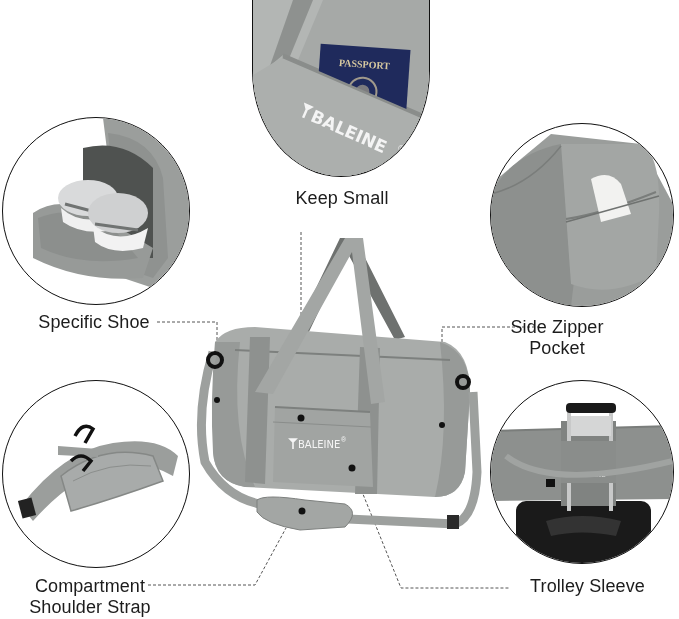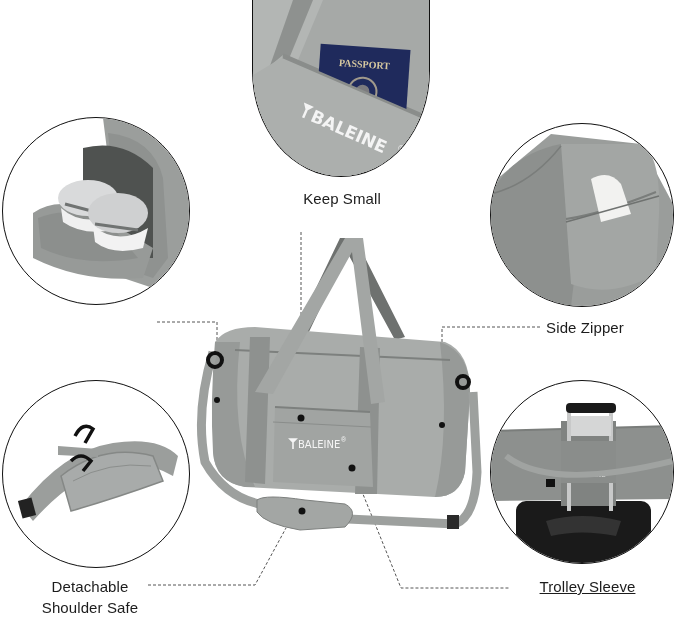--- a/index.html
+++ b/index.html
@@ -1,19 +1,19 @@
 <!DOCTYPE html>
 <html><head>
 <meta charset="utf-8">
 <style>
   html, body { margin: 0; padding: 0; background: #ffffff; }
   body { width: 679px; height: 619px; position: relative; overflow: hidden;
          font-family: "Liberation Sans", "DejaVu Sans", sans-serif; color: #1a1a1a; }
   .circle { position: absolute; border: 1.3px solid #111; border-radius: 50%; overflow: hidden; background: #fff; }
-  .label { position: absolute; text-align: center; font-size: 15px; line-height: 21px; color: #1c1c1c; letter-spacing: 0.1px; }
+  .label { position: absolute; text-align: center; font-size: 18px; line-height: 21px; color: #1c1c1c; letter-spacing: 0.1px; }
   svg { display: block; }
   .lead { position: absolute; left: 0; top: 0; }
 </style>
 </head>
 <body>
 
 <svg class="lead" width="679" height="619">
   <g stroke="#555" stroke-width="1" stroke-dasharray="3,2" fill="none">
 
     <path d="M301 232 L301 418"></path>
@@ -66,36 +66,38 @@
     <ellipse cx="85" cy="80" rx="30" ry="18" fill="#d9dadb"></ellipse>
     <path d="M58 90 Q80 110 115 95 L110 112 Q80 118 60 104 Z" fill="#f0f0f0"></path>
     <path d="M62 86 L100 96" stroke="#707372" stroke-width="3"></path>
     <ellipse cx="115" cy="95" rx="30" ry="20" fill="#cfd0d1"></ellipse>
     <path d="M90 108 Q115 128 145 110 L140 130 Q110 138 92 124 Z" fill="#f2f2f2"></path>
     <path d="M92 106 L135 112" stroke="#707372" stroke-width="3"></path>
   </svg>
 </div>
 
 <div class="label" style="left:24px; top:312px; width:140px;">
+  <div>Specific Shoe</div>
 </div>
 
 <div class="circle" style="left:490px; top:123px; width:182px; height:182px;">
   <svg width="182" height="182" viewBox="0 0 182 182">
     <path d="M0 60 L60 10 L150 20 L182 80 L182 182 L0 182 Z" fill="#9a9d9b"></path>
     <path d="M0 70 Q20 30 70 20 L90 100 L80 182 L0 182 Z" fill="#8d908e"></path>
     <path d="M70 20 L150 20 Q170 30 168 90 L165 150 Q120 175 80 160 Z" fill="#a3a6a4"></path>
     <path d="M75 95 Q110 90 165 68" stroke="#7a7d7b" stroke-width="2" fill="none"></path>
     <path d="M100 55 Q118 45 130 60 L140 90 L110 98 Z" fill="#f2f2f0"></path>
     <path d="M75 98 L168 72" stroke="#6f7270" stroke-width="1.5"></path>
     <path d="M0 70 Q40 60 70 22" stroke="#7a7d7b" stroke-width="1.5" fill="none"></path>
   </svg>
 </div>
 
-<div class="label" style="left:525px; top:317px; width:120px;">
+<div class="label" style="left:497px; top:317px; width:120px;">
   <div>Side Zipper</div>
+  <div>Pocket</div>
 </div>
 
 <div style="position:absolute; left:195px; top:232px; width:290px; height:305px;">
   <svg width="290" height="305" viewBox="0 0 290 305">
 
     <path d="M100 100 L145 6 L160 6 L210 105 L200 108 L152 20 L112 104 Z" fill="#6e716f"></path>
 
     <path d="M20 110 Q30 95 60 95 L250 110 Q275 120 275 160 L270 240 Q265 265 240 265 L50 255 Q20 250 18 220 Z" fill="#a9acaa"></path>
     <path d="M20 110 Q15 170 18 220 Q20 250 50 255 L60 255 Q35 200 45 110 Z" fill="#979a98"></path>
     <path d="M245 110 Q275 120 275 160 L270 240 Q265 265 240 265 Q255 200 245 110 Z" fill="#979a98"></path>
@@ -140,36 +142,36 @@
     <path d="M55 65 L95 68 L95 76 L55 74 Z" fill="#9b9e9c"></path>
     <rect x="17" y="118" width="14" height="18" fill="#222" transform="rotate(-15 24 127)"></rect>
     <g stroke="#111" stroke-width="3.5" fill="none">
       <path d="M72 55 Q80 40 90 48 L82 62"></path>
       <path d="M68 80 Q78 70 88 80 L80 90"></path>
     </g>
   </svg>
 </div>
 
 <div class="label" style="left:20px; top:576px; width:140px;">
-  <div>Detachable</div>
-  <div>Shoulder Safe</div>
+  <div>Compartment</div>
+  <div>Shoulder Strap</div>
 </div>
 
 <div class="circle" style="left:490px; top:380px; width:182px; height:182px;">
   <svg width="182" height="182" viewBox="0 0 182 182">
     <rect x="25" y="120" width="135" height="70" rx="10" fill="#1a1a1a"></rect>
     <path d="M55 140 Q90 130 130 140 L125 155 Q90 148 60 155 Z" fill="#333"></path>
     <path d="M0 50 L182 45 L182 118 L0 120 Z" fill="#8d908e"></path>
     <path d="M0 50 L182 45" stroke="#7a7d7b" stroke-width="2"></path>
     <rect x="70" y="40" width="55" height="85" fill="#808381"></rect>
     <path d="M78 30 L78 130 M120 30 L120 130" stroke="#c8c9c9" stroke-width="4"></path>
     <rect x="75" y="22" width="50" height="10" rx="4" fill="#1a1a1a"></rect>
     <rect x="80" y="35" width="40" height="20" fill="#d5d6d6"></rect>
     <rect x="70" y="60" width="55" height="42" fill="#8a8d8b"></rect>
     <text x="85" y="96" font-family="DejaVu Sans, sans-serif" font-size="7" fill="#f2f2f2">BALEINE</text>
     <path d="M15 75 Q60 110 182 80" stroke="#a0a3a1" stroke-width="6" fill="none"></path>
     <rect x="55" y="98" width="9" height="8" fill="#111"></rect>
   </svg>
 </div>
 
-<div class="label" style="left:500px; top:576px; width:175px;text-decoration:underline;">
+<div class="label" style="left:500px; top:576px; width:175px;">
   <div>Trolley Sleeve</div>
 </div>
 
 </body></html>

